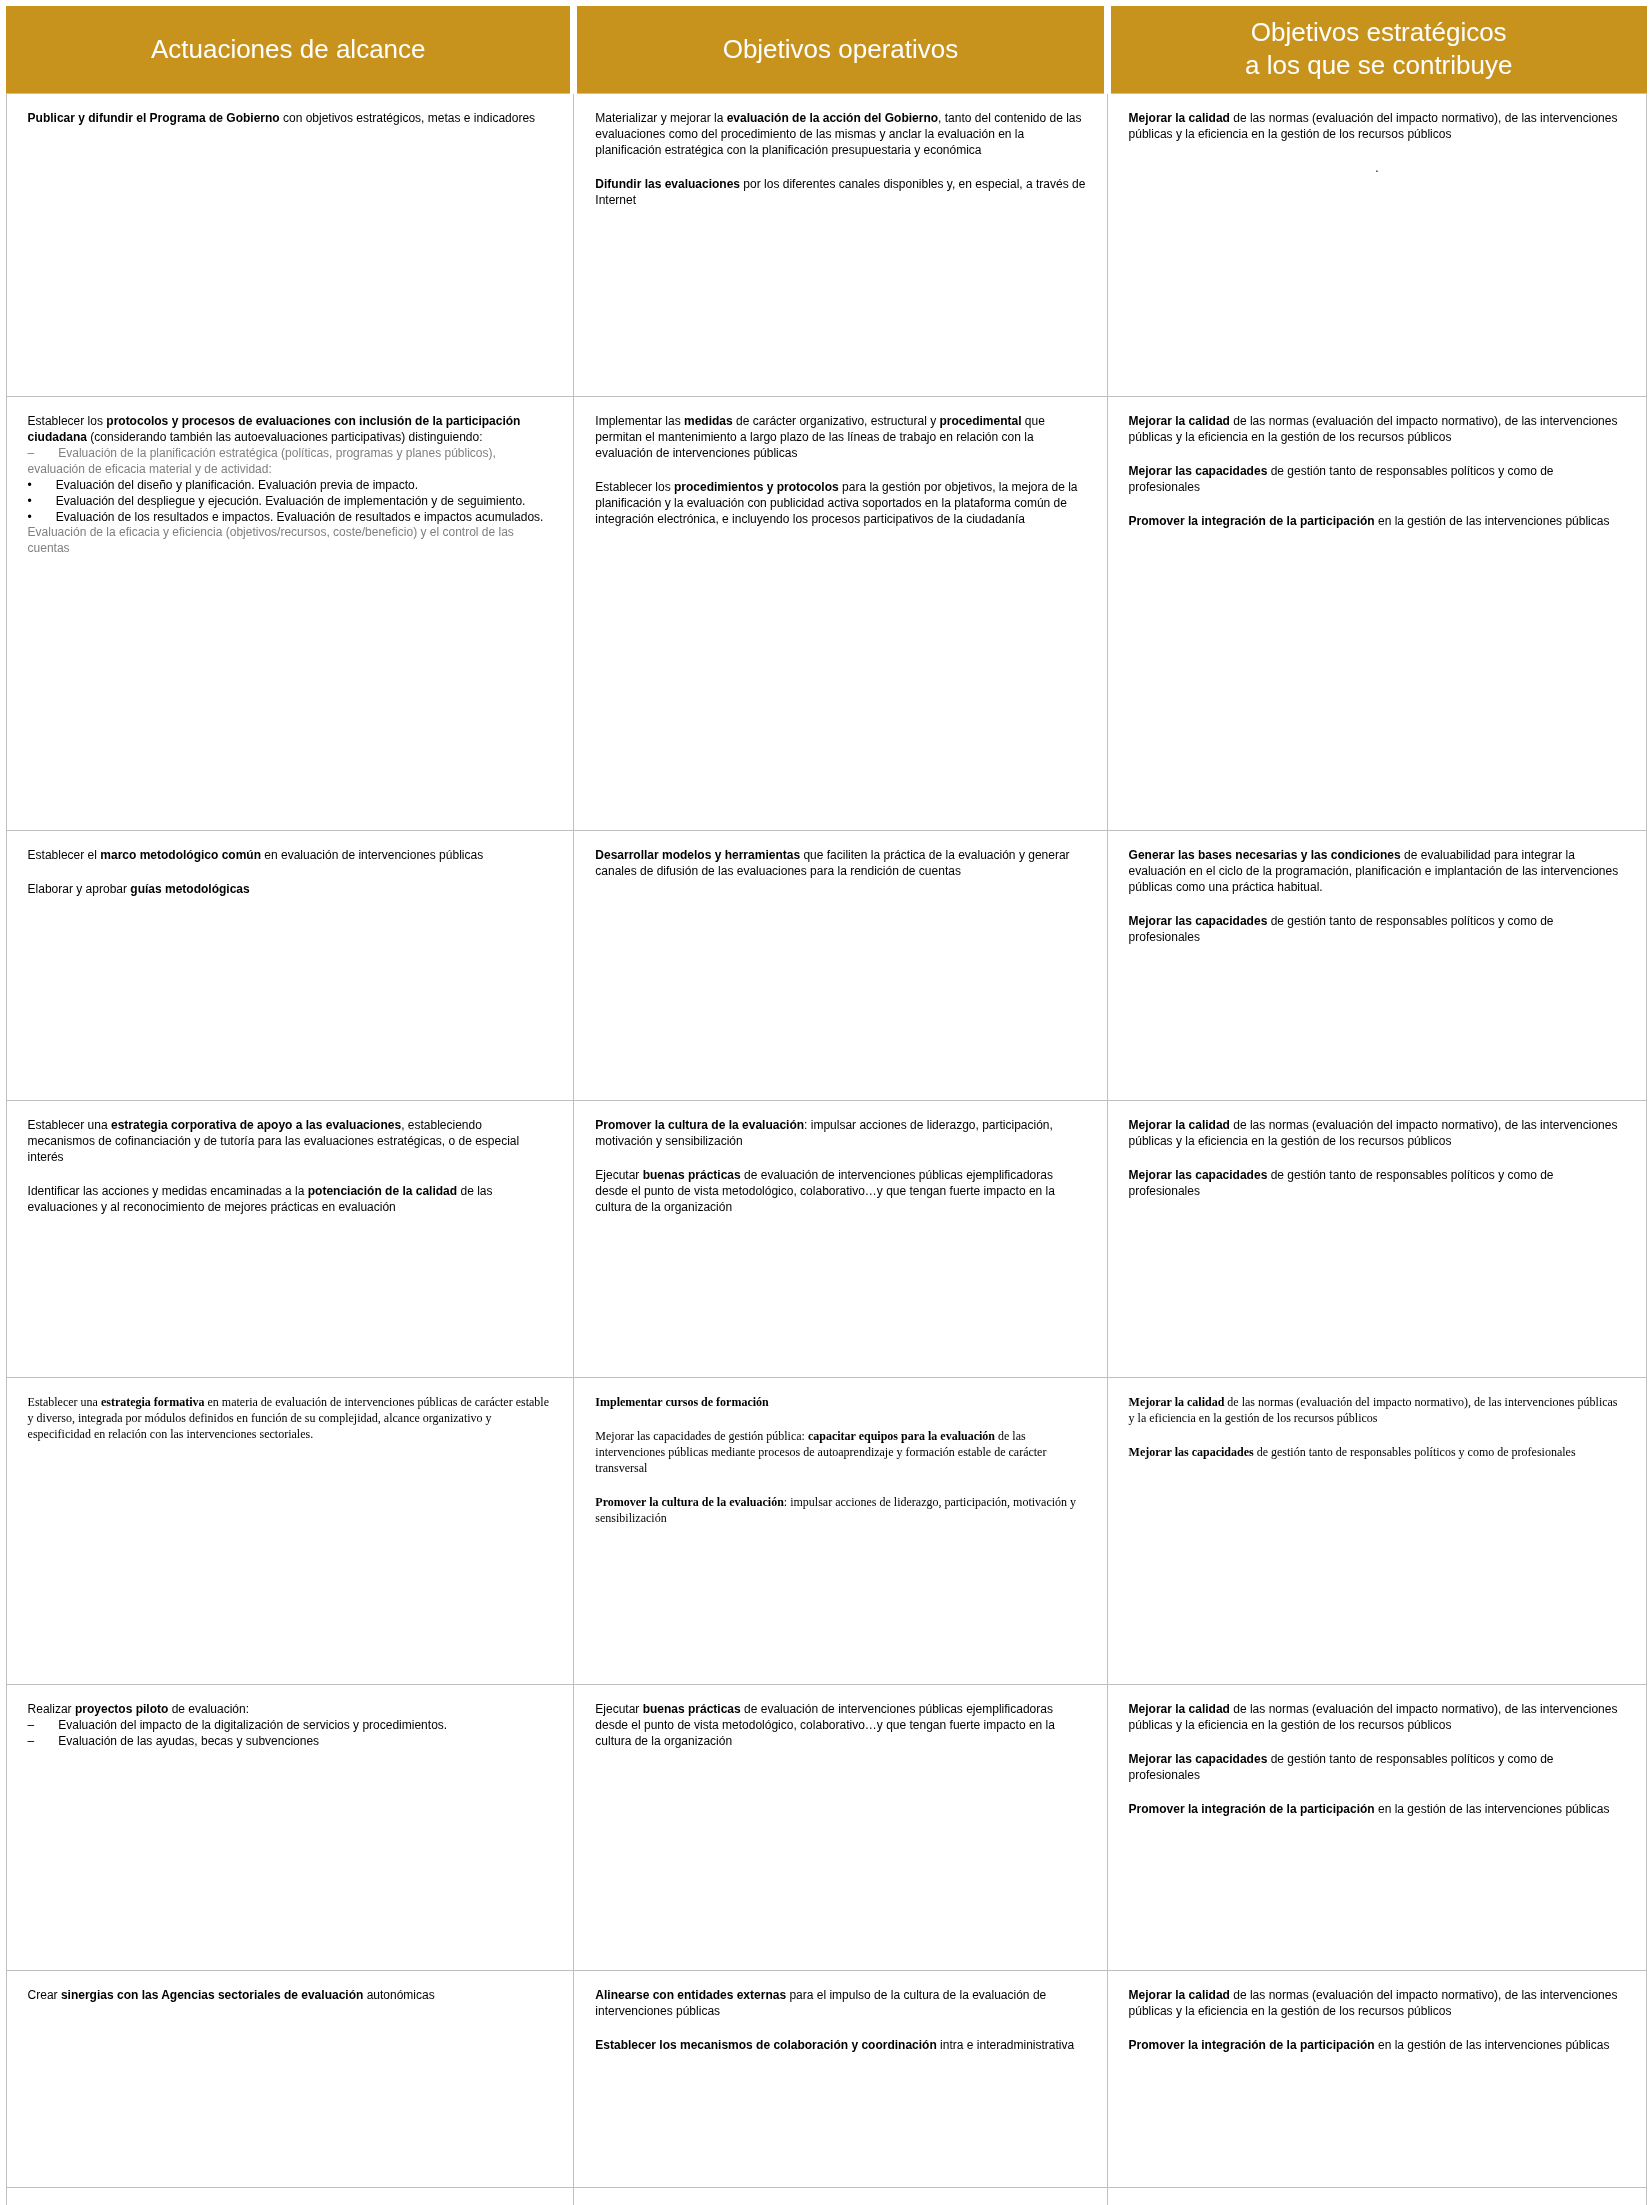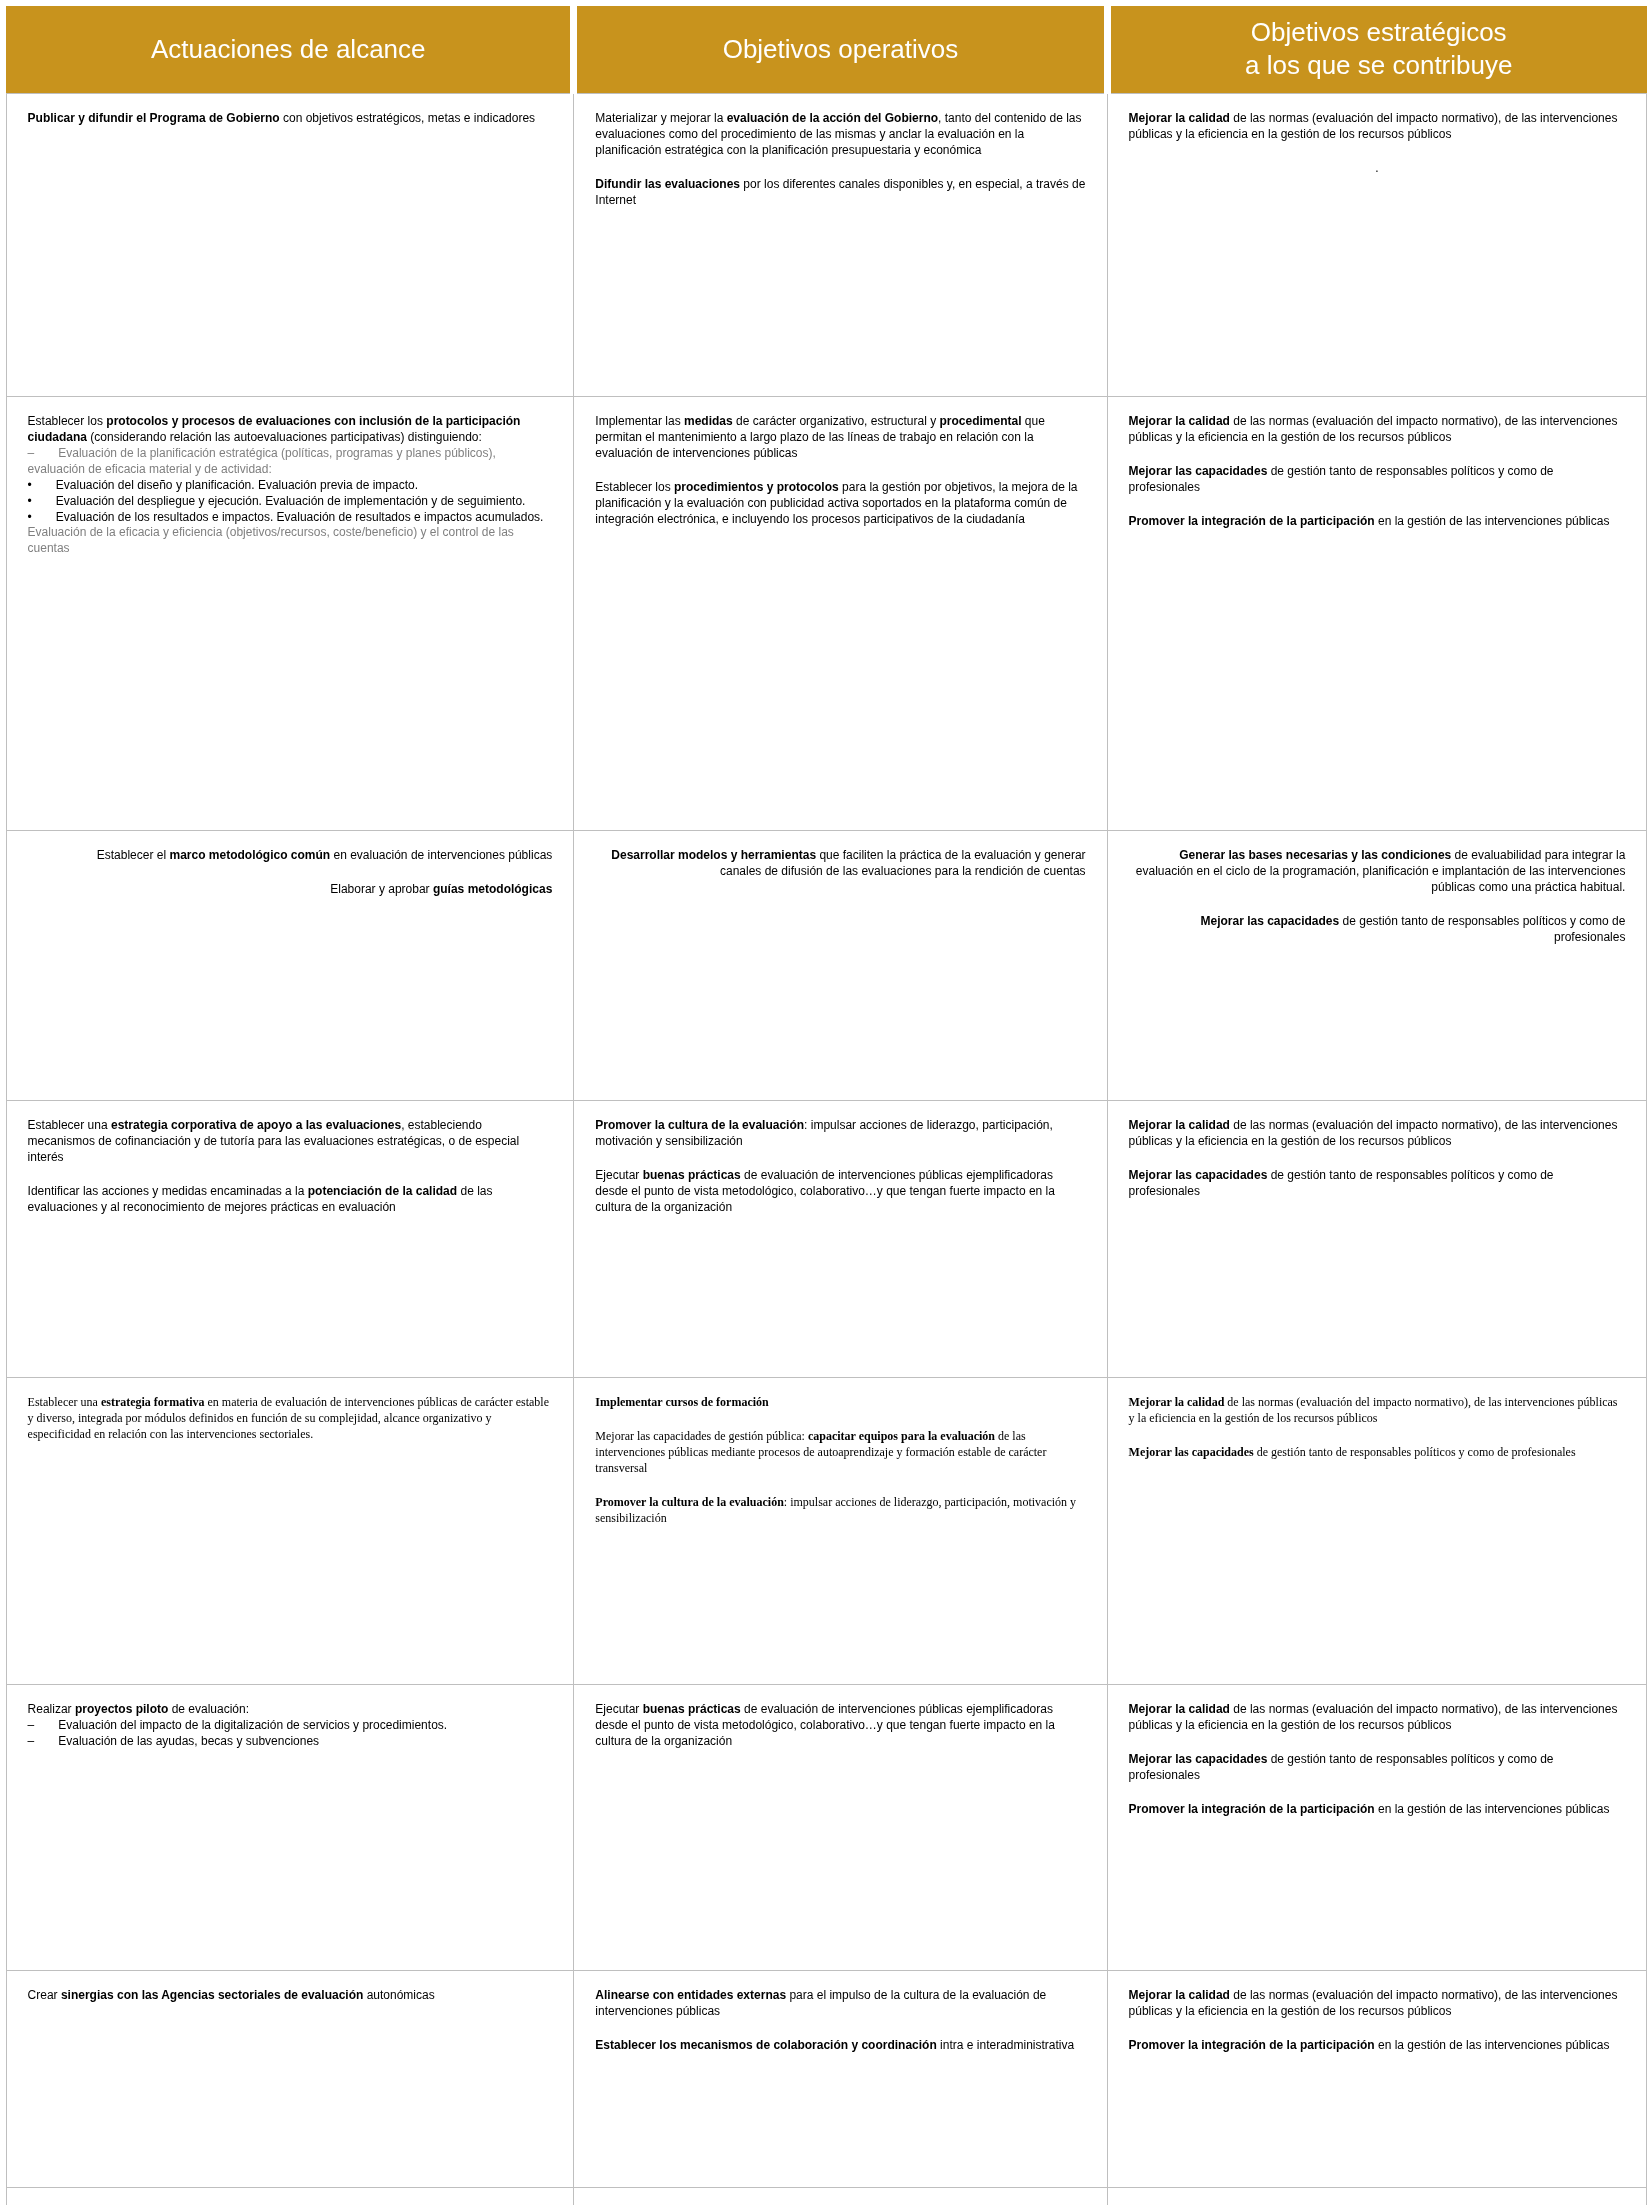--- a/index.html
+++ b/index.html
@@ -85,37 +85,37 @@
             <p class="para"><span>Materializar y mejorar la </span><span class="bold">evaluación de la acción del Gobierno</span><span>, tanto del contenido de las evaluaciones como del procedimiento de las mismas y anclar la evaluación en la planificación estratégica con la planificación presupuestaria y económica</span></p>
             <p class="para"><span class="bold">Difundir las evaluaciones</span><span> por los diferentes canales disponibles y, en especial, a través de Internet</span></p>
           </td>
         <td>
             <p class="para"><span class="bold">Mejorar la calidad</span><span> de las normas (evaluación del impacto normativo), de las intervenciones públicas y la eficiencia en la gestión de los recursos públicos</span></p>
             <p class="para center"><span>.</span></p>
           </td>
       </tr>
       <tr style="height:434px;">
         <td>
-            <p class="para"><span>Establecer los </span><span class="bold">protocolos y procesos de evaluaciones con inclusión de la participación ciudadana</span><span> (considerando relación las autoevaluaciones participativas) distinguiendo:</span></p>
+            <p class="para"><span>Establecer los </span><span class="bold">protocolos y procesos de evaluaciones con inclusión de la participación ciudadana</span><span> (considerando también las autoevaluaciones participativas) distinguiendo:</span></p>
             <p class="para tight"><span class="gray">–  Evaluación de la planificación estratégica (políticas, programas y planes públicos), evaluación de eficacia material y de actividad:</span></p>
             <p class="para tight"><span>•  Evaluación del diseño y planificación. Evaluación previa de impacto.</span></p>
             <p class="para tight"><span>•  Evaluación del despliegue y ejecución. Evaluación de implementación y de seguimiento.</span></p>
             <p class="para tight"><span>•  Evaluación de los resultados e impactos. Evaluación de resultados e impactos acumulados. </span><span class="gray">Evaluación de la eficacia y eficiencia (objetivos/recursos, coste/beneficio)  y el control de las cuentas</span></p>
           </td>
         <td>
             <p class="para"><span>Implementar las </span><span class="bold">medidas</span><span> de carácter organizativo, estructural y </span><span class="bold">procedimental</span><span> que permitan el mantenimiento a largo plazo de las líneas de trabajo en relación con la evaluación de intervenciones públicas</span></p>
             <p class="para"><span>Establecer los </span><span class="bold">procedimientos y protocolos</span><span> para la gestión por objetivos, la mejora de la planificación y la evaluación con publicidad activa soportados en la plataforma común de integración electrónica, e incluyendo los procesos participativos de la ciudadanía</span></p>
           </td>
         <td>
             <p class="para"><span class="bold">Mejorar la calidad</span><span> de las normas (evaluación del impacto normativo), de las intervenciones públicas y la eficiencia en la gestión de los recursos públicos</span></p>
             <p class="para"><span class="bold">Mejorar las capacidades</span><span> de gestión tanto de responsables políticos y como de profesionales</span></p>
             <p class="para"><span class="bold">Promover la integración de la participación</span><span> en la gestión de las intervenciones públicas</span></p>
           </td>
       </tr>
-      <tr style="height:270px;text-align:right;">
+      <tr style="height:270px;">
         <td>
             <p class="para"><span>Establecer el </span><span class="bold">marco metodológico común</span><span> en evaluación de intervenciones públicas</span></p>
             <p class="para"><span>Elaborar y aprobar </span><span class="bold">guías metodológicas</span></p>
           </td>
         <td>
             <p class="para"><span class="bold">Desarrollar modelos y herramientas</span><span> que faciliten la práctica de la evaluación y generar canales de difusión de las evaluaciones para la rendición de cuentas</span></p>
           </td>
         <td>
             <p class="para"><span class="bold">Generar las bases necesarias y las condiciones</span><span> de evaluabilidad para integrar la evaluación en el ciclo de la programación, planificación e implantación de las intervenciones públicas como una práctica habitual.</span></p>
             <p class="para"><span class="bold">Mejorar las capacidades</span><span> de gestión tanto de responsables políticos y como de profesionales</span></p>

